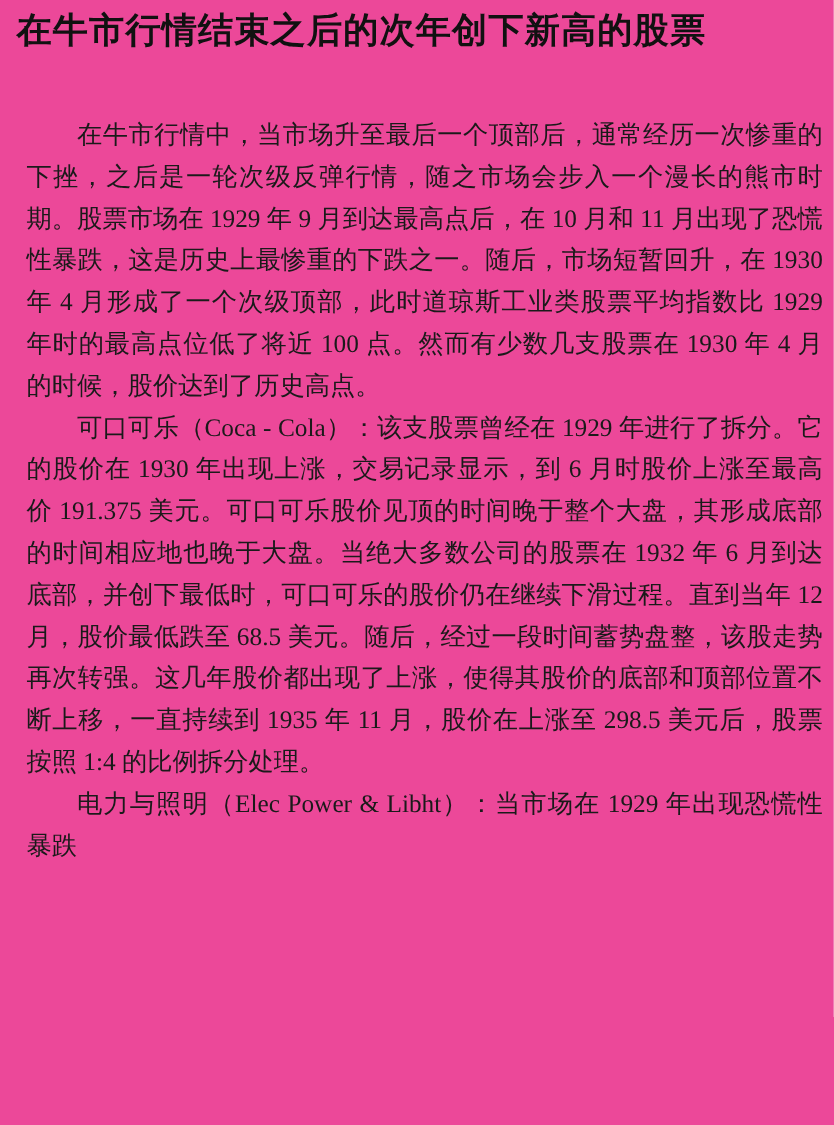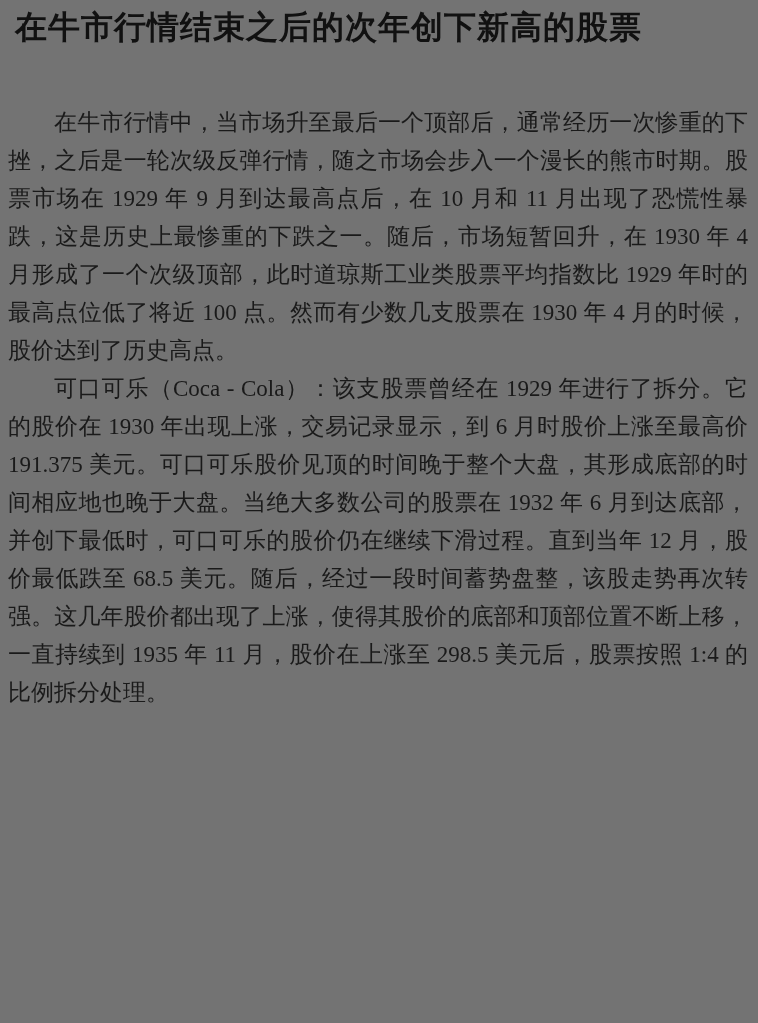--- a/index.html
+++ b/index.html
@@ -10,36 +10,37 @@
     width: 758px;
     height: 1023px;
     background: #fdfdfd;
     overflow: hidden;
   }
   .page {
     box-sizing: border-box;
     width: 758px;
     height: 1023px;
     padding: 0 10px 0 8px;
-    background: #737373;
+    background: #ec4899;
     color: #1a1a1a;
   }
   .doc-title {
     margin: 0;
     padding: 9px 0 0 7px;
     font-family: "Liberation Sans", "DejaVu Sans", sans-serif;
     font-weight: bold;
     font-size: 32px;
     line-height: 37px;
     letter-spacing: 1px;
     color: #111111;
     white-space: nowrap;
   }
   .doc-body {
     margin-top: 58px;
+    margin-left: 16px;
   }
   .doc-body p {
     margin: 0;
     font-family: "Liberation Serif", "DejaVu Serif", serif;
     font-size: 23px;
     line-height: 38px;
     text-align: justify;
     text-justify: inter-ideograph;
     text-indent: 2em;
     color: #1a1a1a;
@@ -47,14 +48,15 @@
 </style>
 </head>
 <body>
 
 <div class="page">
   <h1 class="doc-title">在牛市行情结束之后的次年创下新高的股票</h1>
 
   <div class="doc-body">
     <p>在牛市行情中，当市场升至最后一个顶部后，通常经历一次惨重的下挫，之后是一轮次级反弹行情，随之市场会步入一个漫长的熊市时期。股票市场在 1929 年 9 月到达最高点后，在 10 月和 11 月出现了恐慌性暴跌，这是历史上最惨重的下跌之一。随后，市场短暂回升，在 1930 年 4 月形成了一个次级顶部，此时道琼斯工业类股票平均指数比 1929 年时的最高点位低了将近 100 点。然而有少数几支股票在 1930 年 4 月的时候，股价达到了历史高点。</p>
     <p>可口可乐（Coca - Cola）：该支股票曾经在 1929 年进行了拆分。它的股价在 1930 年出现上涨，交易记录显示，到 6 月时股价上涨至最高价 191.375 美元。可口可乐股价见顶的时间晚于整个大盘，其形成底部的时间相应地也晚于大盘。当绝大多数公司的股票在 1932 年 6 月到达底部，并创下最低时，可口可乐的股价仍在继续下滑过程。直到当年 12 月，股价最低跌至 68.5 美元。随后，经过一段时间蓄势盘整，该股走势再次转强。这几年股价都出现了上涨，使得其股价的底部和顶部位置不断上移，一直持续到 1935 年 11 月，股价在上涨至 298.5 美元后，股票按照 1:4 的比例拆分处理。</p>
+    <p>电力与照明（Elec Power &amp; Libht）：当市场在 1929 年出现恐慌性暴跌</p>
   </div>
 </div>
 
 </body></html>

